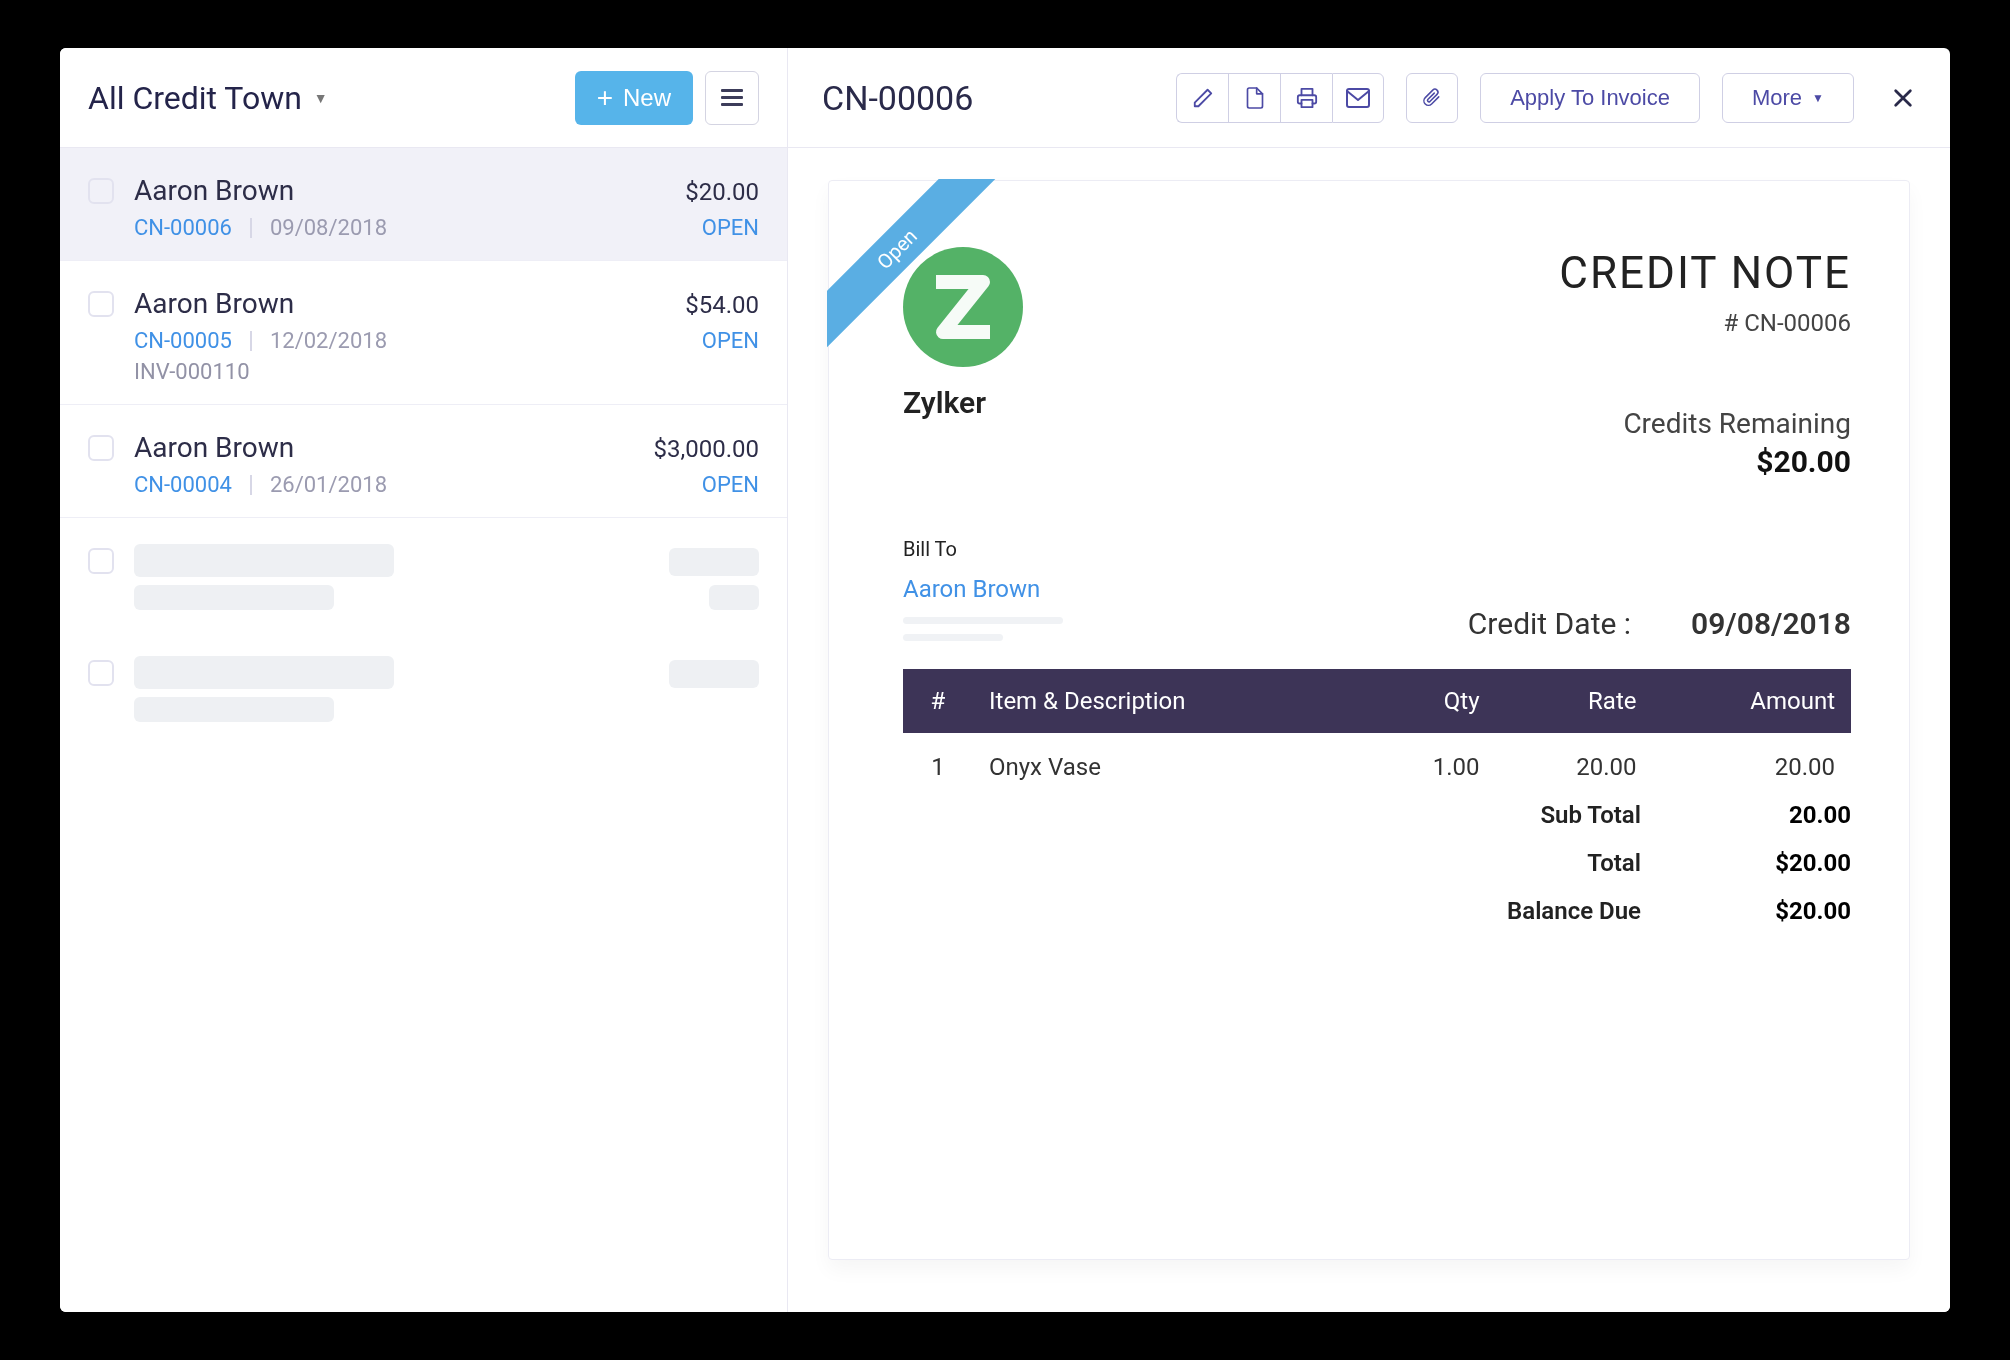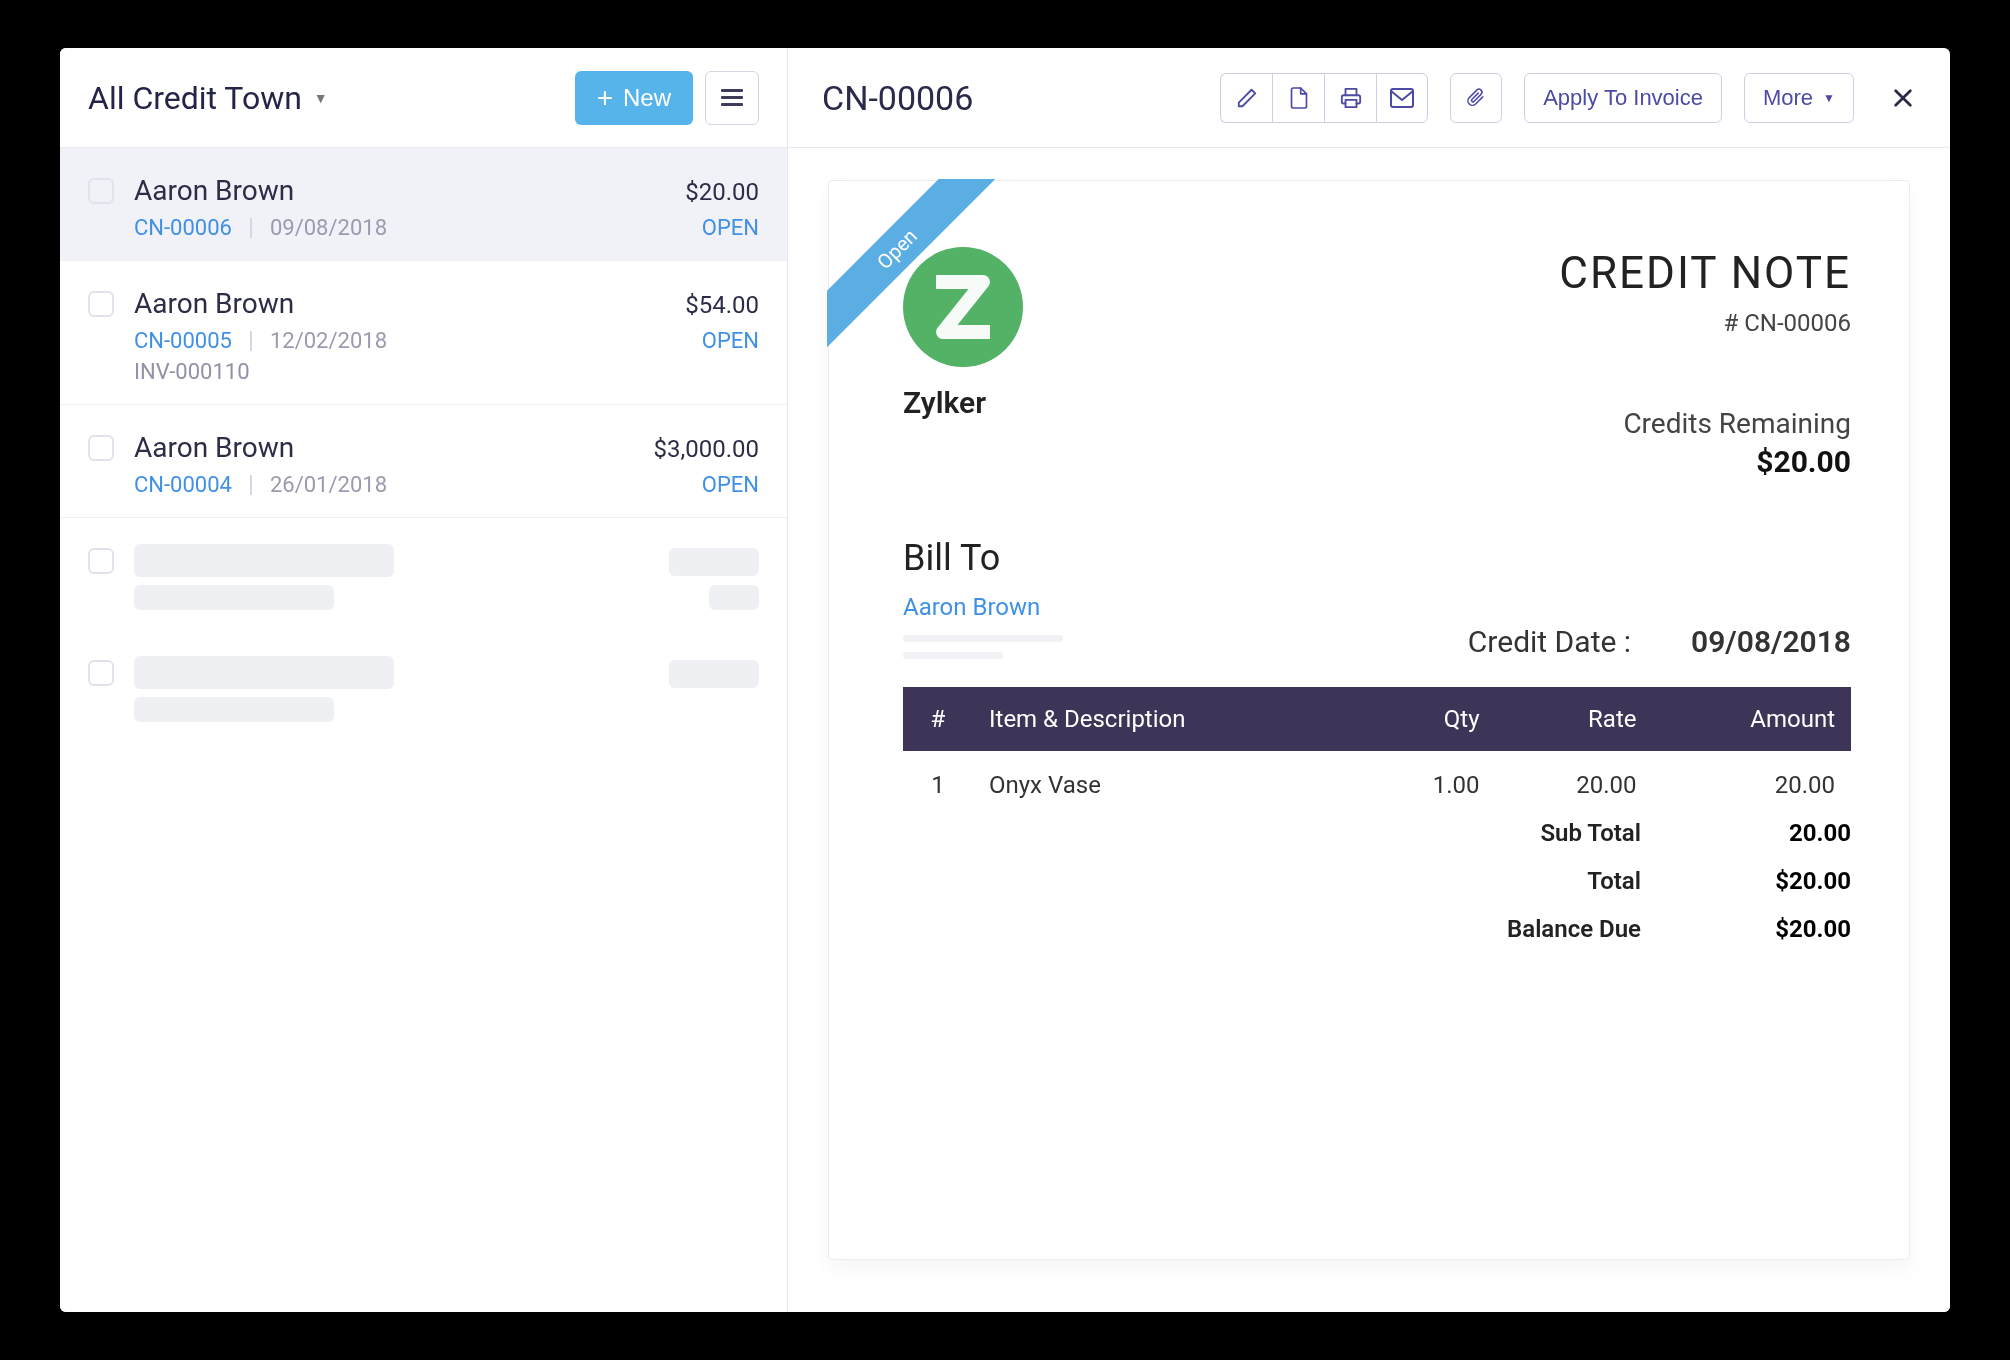--- a/index.html
+++ b/index.html
@@ -148,21 +148,21 @@
     padding: 0 28px 0 34px;
     gap: 22px;
   }
   .d-title { font-size: 34px; color: #2a2a4a; margin-right: auto;}
   .btn-outline {
     height: 50px;
     border: 1px solid #cfcfe4;
     border-radius: 6px;
     background: #fff;
     color: #4c4aa5;
-    padding: 0 18px;
+    padding: 0 29px;
     font-size: 22px;
     display: flex;
     align-items: center;
     cursor: pointer;
     gap: 10px;
   }
   .btn-icon-outline {
     width: 52px;
     padding: 0;
     justify-content: center;
@@ -216,21 +216,21 @@
     margin-bottom: 4px;
   }
   .brand-name { font-size: 30px; font-weight: 600; color: #222;}
   .brand-addr { font-size: 22px; color: #444; line-height: 1.5;}
   .doc-right { text-align: right; }
   .doc-kind { font-size: 44px; font-weight: 400; letter-spacing: 2px; color: #222;}
   .doc-no { font-size: 24px; color: #444; margin-top: 10px;}
   .credits-label { font-size: 28px; color: #444; margin-top: 70px;}
   .credits-amount { font-size: 30px; font-weight: 700; color: #111; margin-top: 4px;}
   .bill-to-sec { margin-top: 58px; }
-  .bill-to-label { font-size: 36px; color: #222; }
+  .bill-to-label { font-size: 20px; color: #222; }
   .bill-to-name { font-size: 24px; color: #4091e6; margin-top: 14px;}
   .placeholder-lines { margin-top: 14px; display:flex; flex-direction:column; gap:10px;}
   .placeholder-line { height: 7px; background: #f0f2f5; border-radius: 4px; width: 160px;}
   .placeholder-line.short { width: 100px; }
   .date-row { display: flex; justify-content: flex-end; gap: 60px; margin-top: -10px; font-size: 30px; color: #333; margin-left: 12px;}
   .date-row .dlabel { color: #333; }
   .date-row .dval { font-weight: 600; }
   .items-table { width: 100%; border-collapse: collapse; margin-top: 28px;}
   .items-table thead th {
     background: #3d3457;

